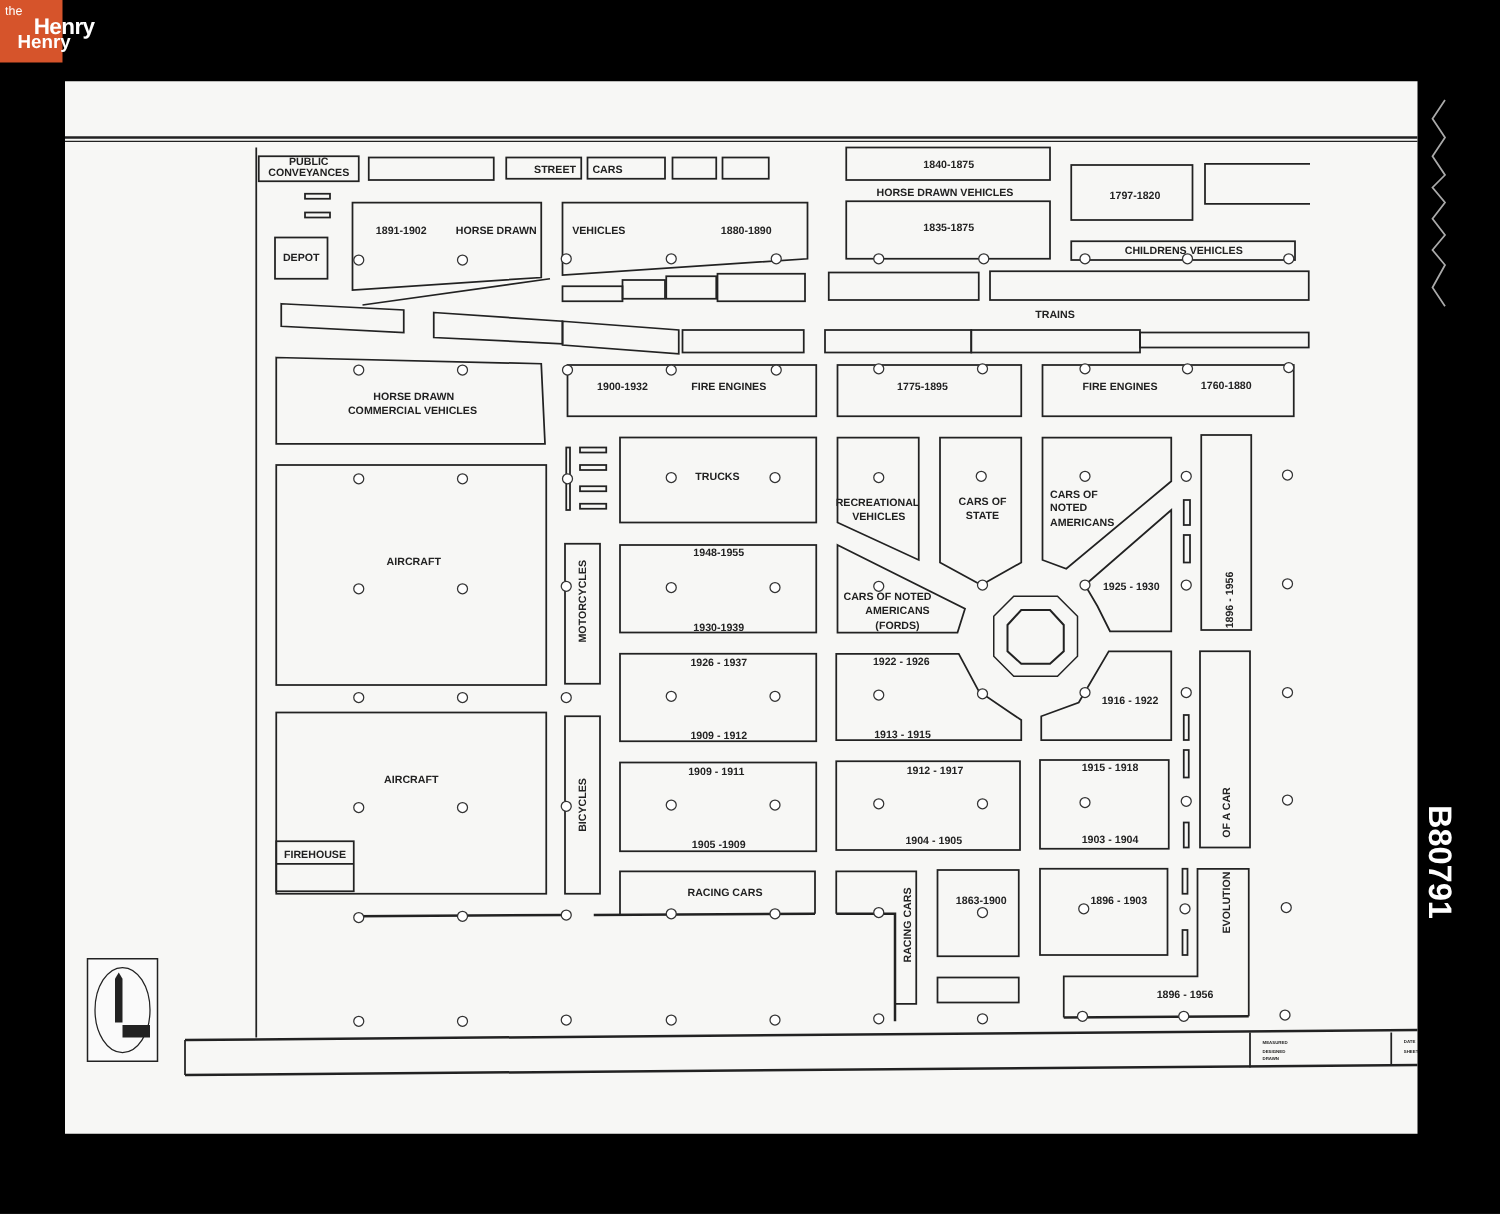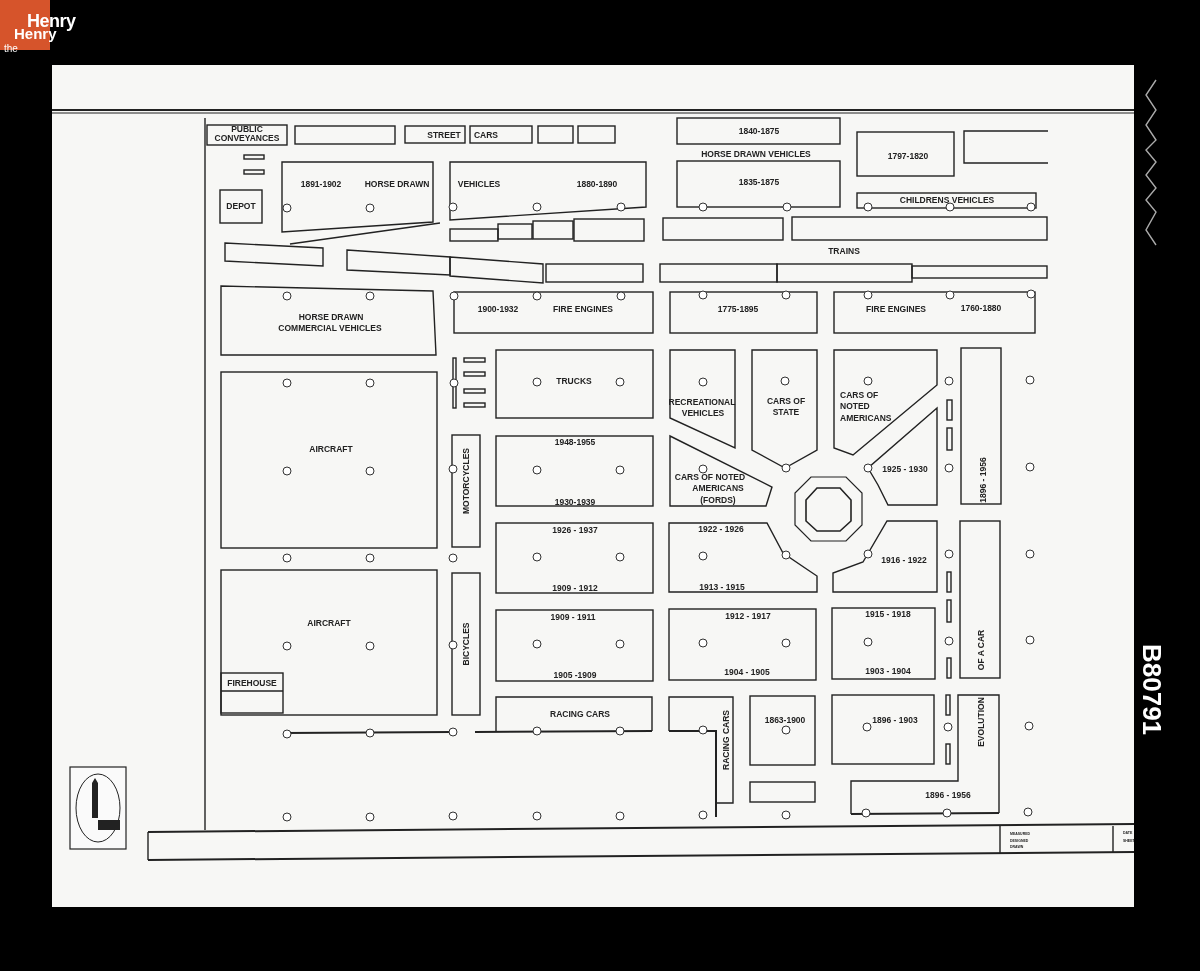--- a/index.html
+++ b/index.html
@@ -1,18 +1,18 @@
 <!DOCTYPE html>
 <html><head>
 <meta charset="utf-8">
 <style>
   html,body{margin:0;padding:0;background:#000;}
   body{width:1200px;height:971px;position:relative;overflow:hidden;font-family:"Liberation Sans",sans-serif;}
   .logo{position:absolute;left:0;top:0;width:50px;height:50px;background:#d6542b;color:#fff;font-family:"Liberation Sans",sans-serif;line-height:1;}
-  .logo .the{position:absolute;left:4px;top:5px;font-size:10px;margin-top:39px;}
+  .logo .the{position:absolute;left:4px;top:5px;font-size:10px;}
   .logo .henry{position:absolute;left:14px;top:12px;font-size:18px;font-weight:bold;letter-spacing:-0.5px;padding-left:13px;}
   .logo .ford{position:absolute;left:14px;top:26px;font-size:15px;font-weight:bold;}
   .sheet{position:absolute;left:52px;top:65px;width:1082px;height:842px;background:#f7f7f5;}
   svg{position:absolute;left:0;top:0;}
   svg text{font-family:"Liberation Sans",sans-serif;font-weight:bold;fill:#222;}
 </style>
 </head>
 <body>
 
 <div class="logo">

